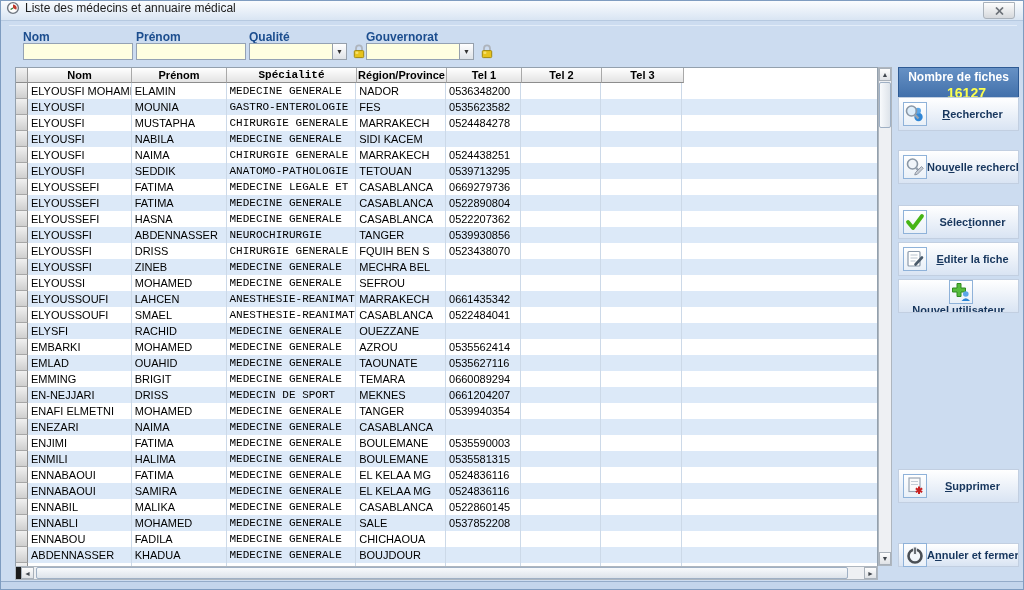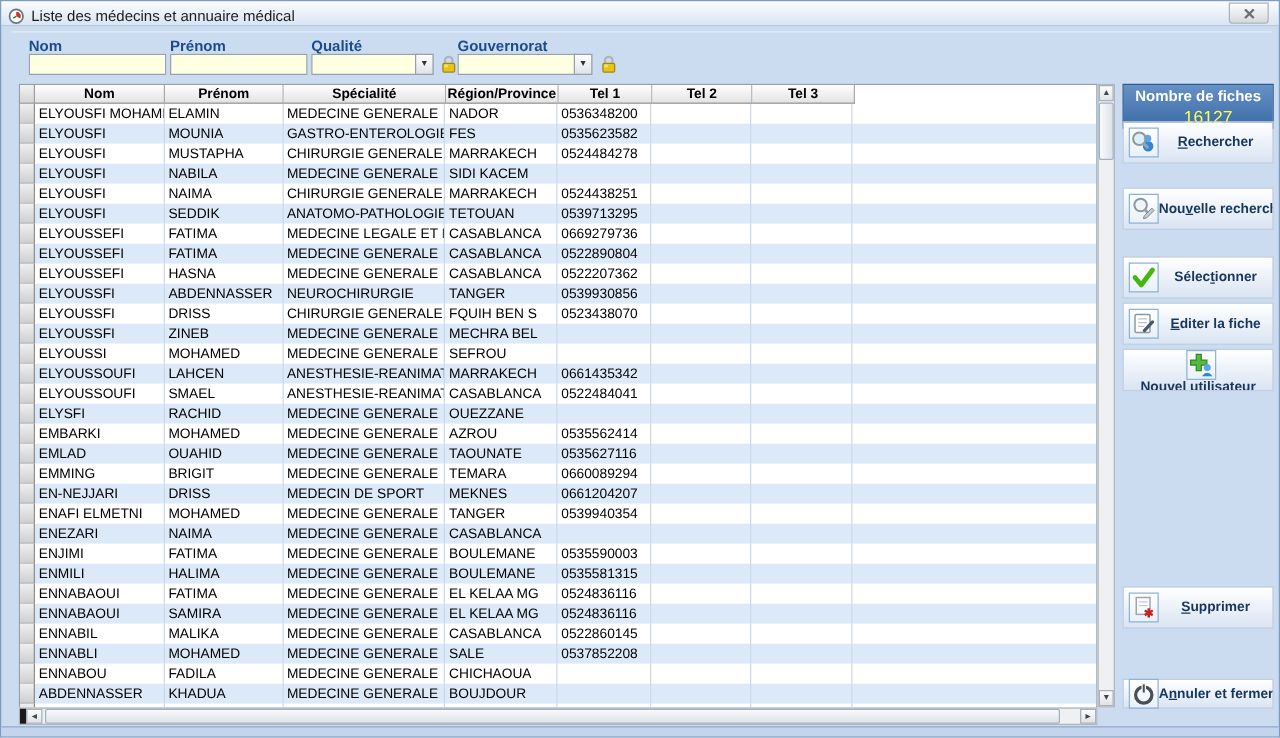--- a/index.html
+++ b/index.html
@@ -2,21 +2,21 @@
 <html><head>
 <meta charset="utf-8">
 <style>
   html,body{margin:0;padding:0;}
   .window{position:relative;width:1024px;height:590px;background:#ccdcf0;
     font-family:"Liberation Sans",sans-serif;overflow:hidden;
     border:1px solid #7e9cc0;box-sizing:border-box;}
   
   .titlebar{position:absolute;left:0;top:0;width:100%;height:20px;
     background:linear-gradient(#fafcfe,#d9e5f3);border-bottom:1px solid #b6c9e0;
-    display:flex;align-items:flex-end;padding-left:5px;box-sizing:border-box;}
+    display:flex;align-items:flex-start;padding-left:5px;box-sizing:border-box;}
   .title-text{font-size:12px;color:#1c1c1c;margin-left:5px;}
   .close-btn{position:absolute;right:8px;top:1px;width:30px;height:15px;
     background:linear-gradient(#fdfdfd,#d6d9dd);border:1px solid #aab2bb;
     border-radius:0 0 3px 3px;display:flex;align-items:center;justify-content:center;}
   
   .filterpane{position:absolute;left:8px;top:24px;width:1008px;height:38px;
     border-top:1px solid #e2ecf8;}
   .flabel{position:absolute;top:4px;font-size:12px;font-weight:bold;color:#1b4d8e;}
   .ffield{position:absolute;top:17px;height:15px;background:#ffffe1;
     border:1px solid #94a2b4;font-size:11px;padding:0 2px;box-sizing:content-box;}
@@ -37,21 +37,21 @@
     color:#000;text-align:center;line-height:14px;overflow:hidden;white-space:nowrap;}
   .gbody{height:483px;overflow:hidden;}
   .trow{display:flex;height:16px;}
   .trow.base{background:#ffffff;}
   .trow.alt{background:#dcE9f8;background:#dce9f8;}
   .rowhdr{width:12px;background:linear-gradient(#f0f0f0,#cfcfcf);
     border-right:1px solid #8d8d8d;border-bottom:1px solid #a7a7a7;box-sizing:border-box;}
   .cell{font-size:11px;color:#000;line-height:16px;padding-left:3px;
     border-right:1px solid #ccd9e8;box-sizing:border-box;
     overflow:hidden;white-space:nowrap;}
-  .c0{width:104px;}.c1{width:95px;}.c2{width:130px;}.c3{width:90px;}
+  .c0{width:104px;}.c1{width:95px;}.c2{width:130px;font-family:Liberation Mono, monospace;}.c3{width:90px;}
   .c4{width:75px;}.c5{width:80px;}.c6{width:82px;}.c7{width:195px;border-right:none;}
   
   .vscroll{position:absolute;left:877px;top:66px;width:14px;height:499px;
     background:#eef0f3;border:1px solid #aeb6bf;box-sizing:border-box;}
   .hscroll{position:absolute;left:14px;top:565px;width:863px;height:14px;
     background:#eef0f3;border:1px solid #aeb6bf;box-sizing:border-box;display:flex;align-items:stretch;}
   .sbtn{background:linear-gradient(#fdfdfd,#dfe2e6);border:1px solid #a9b1ba;
     box-sizing:border-box;display:flex;align-items:center;justify-content:center;
     font-size:7px;color:#41474e;}
   .vscroll .sbtn{width:12px;height:13px;}
@@ -62,21 +62,21 @@
   .hthumb{position:absolute;left:20px;top:0px;width:818px;height:12px;
     background:linear-gradient(#f8fafc,#dde3ea);border:1px solid #9fb0c4;
     border-radius:2px;box-sizing:border-box;}
   .vdown{position:absolute;bottom:0;left:0;}
   .hnotch{width:5px;height:12px;background:#1b1b1b;}
   
   .countbox{position:absolute;left:897px;top:66px;width:121px;height:36px;
     background:linear-gradient(#6691c5,#3c6ba6);border:1px solid #2d5a94;
     box-sizing:border-box;text-align:center;}
   .count-label{font-size:12px;font-weight:bold;color:#ffffff;margin-top:2px;}
-  .count-value{font-size:14px;font-weight:normal;color:#fdff4f;margin-top:1px;padding-left:16px;}
+  .count-value{font-size:14px;font-weight:bold;color:#fdff4f;margin-top:1px;padding-left:16px;}
   .sidebtn{position:absolute;left:897px;width:121px;height:34px;
     background:linear-gradient(#ffffff,#d9e4f3);border:1px solid #c2cfe1;
     box-sizing:border-box;display:flex;align-items:center;cursor:default;}
   .iconbox{width:24px;height:24px;margin-left:4px;flex:0 0 24px;
     background:linear-gradient(#ffffff,#e9f0f8);border:1px solid #8fb2d9;
     box-sizing:border-box;display:flex;align-items:center;justify-content:center;}
   .btnlabel{flex:1;text-align:center;font-size:11px;font-weight:bold;color:#17365d;
     white-space:nowrap;overflow:hidden;}
   .accel{text-decoration:underline;}
   .bottom-frame{position:absolute;left:0;top:580px;width:100%;height:10px;

